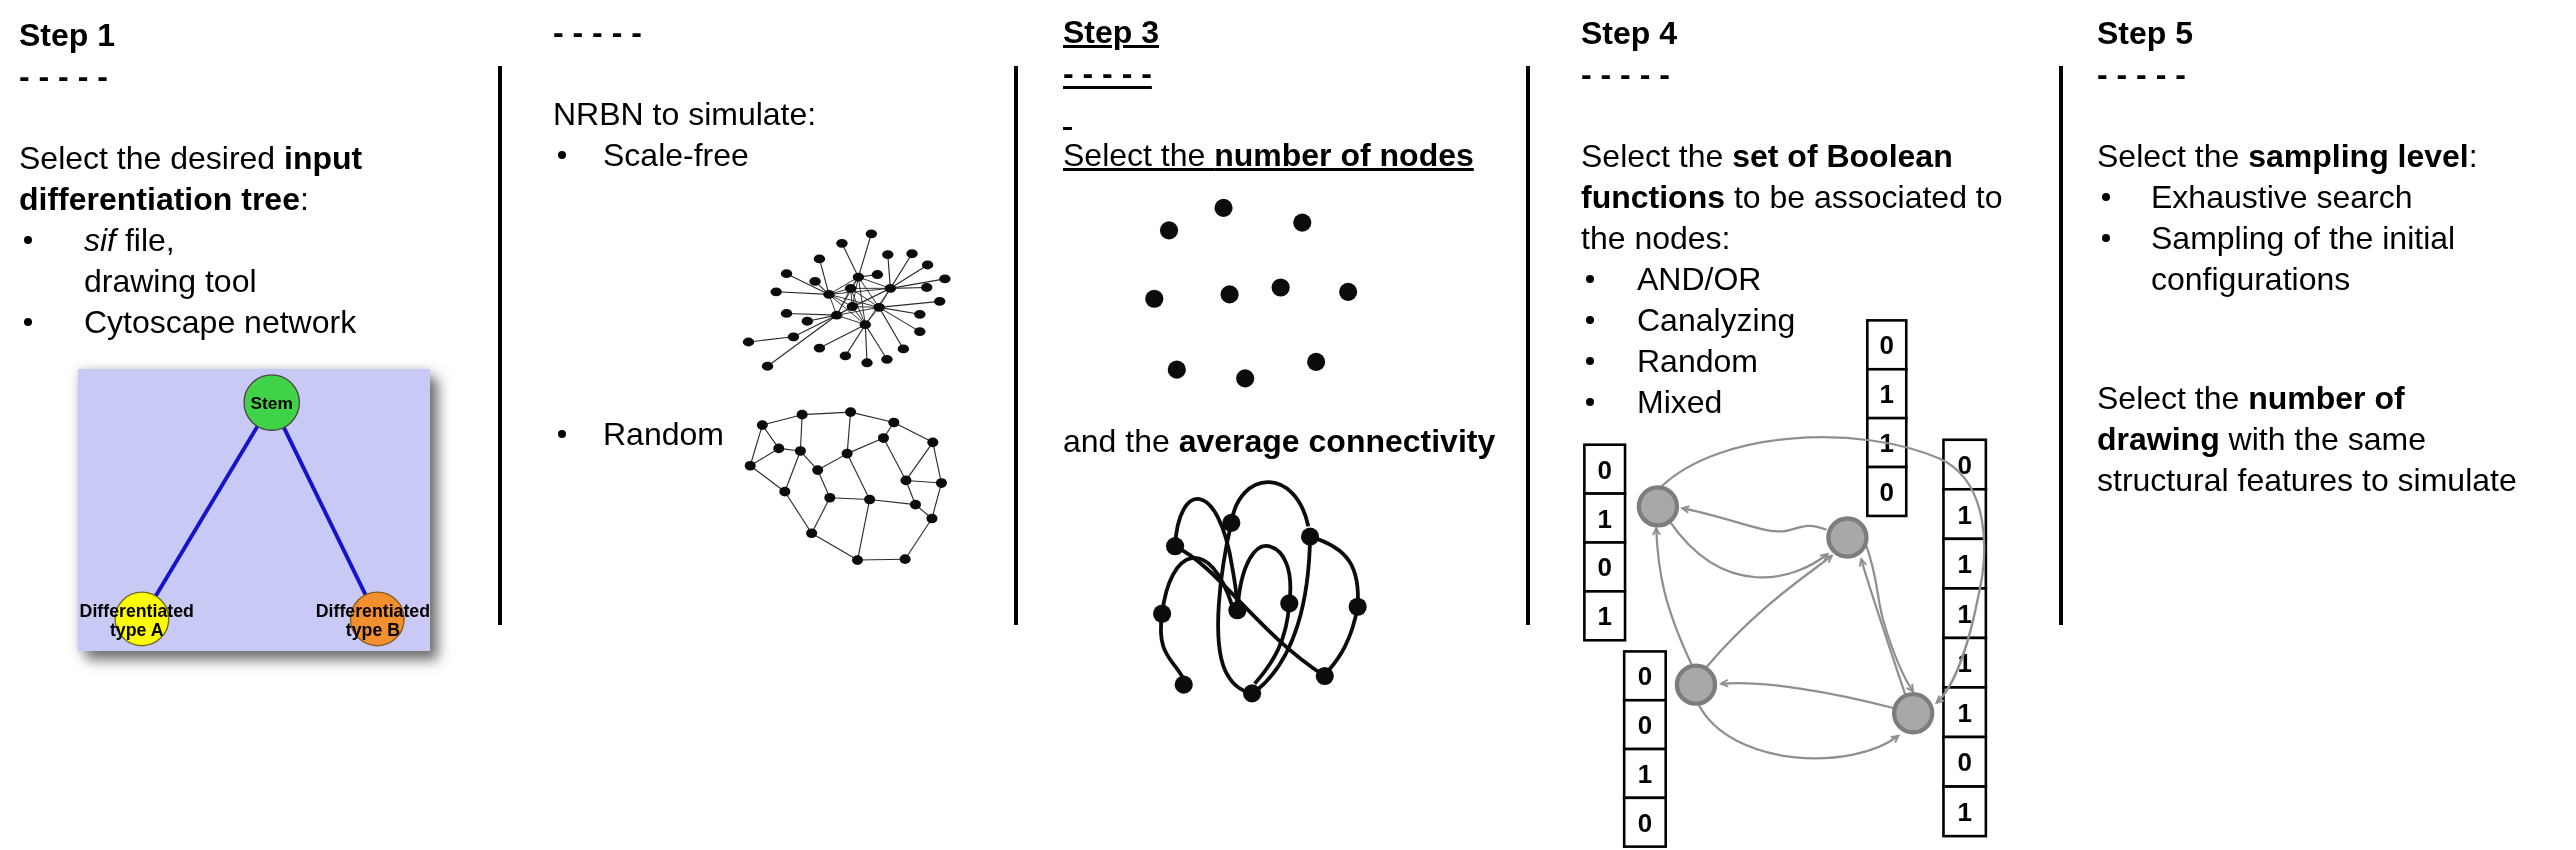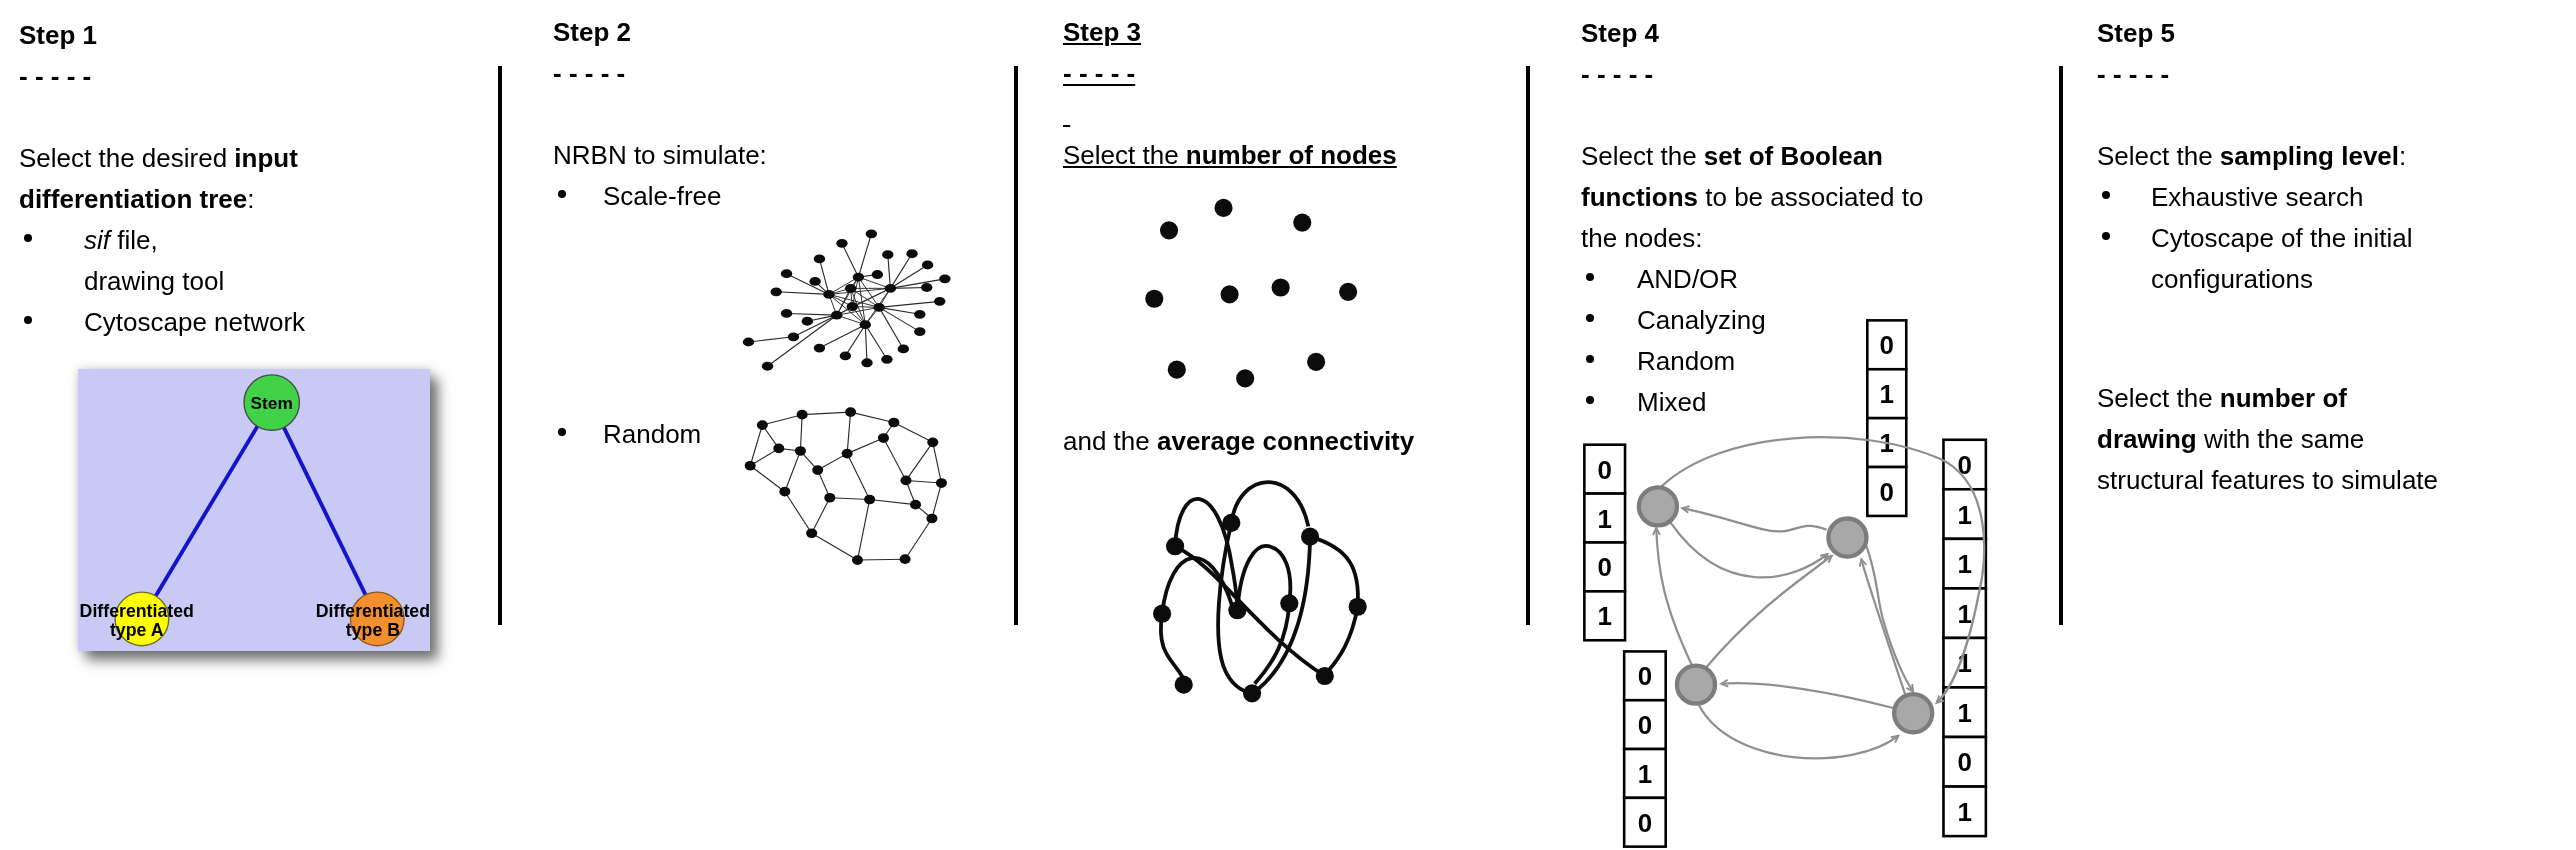--- a/index.html
+++ b/index.html
@@ -1,18 +1,18 @@
 <!DOCTYPE html>
 <html style="font-size:14px"><head>
 <meta charset="utf-8">
 <style>
 * { margin:0; padding:0; box-sizing:border-box; }
 html,body { width:2576px; height:851px; background:#ffffff; font-family:"Liberation Sans",sans-serif; }
 #page { position:relative; width:2576px; height:851px; overflow:hidden; }
-.t { position:absolute; font-size:26px; line-height:41px; color:#000; }
+.t { position:absolute; font-size:32px; line-height:41px; color:#000; }
 .t div { white-space:nowrap; }
 .vline { position:absolute; top:66px; height:559px; width:3.5px; background:#000; }
 .li { display:flex; }
 .li .b { flex:0 0 auto; padding-left:5.2px; }
 .dot { display:inline-block; width:8.2px; height:8.2px; border-radius:50%; background:#000; vertical-align:6.7px; }
 .fig { position:absolute; left:78px; top:369px; width:352px; height:282px; background:#c9c9f6;
   box-shadow:7.8px 8.7px 12px rgba(90,90,90,0.85), 0 0 8.7px rgba(150,150,150,0.45); }
 svg.ov { position:absolute; left:0; top:0; }
 </style>
 </head>
@@ -38,21 +38,20 @@
         <span class="b" style="width:65px;"></span>
         <span>drawing tool</span>
       </div>
 <div class="li">
         <span class="b" style="width:65px;"><span class="dot"></span></span>
         <span>Cytoscape network</span>
       </div>
 </div>
 
 <div class="t" style="left:553px; top:12px;">
-<div><b>Step 2</b></div>
 <div><b>- - - - -</b></div>
 <div>&nbsp;</div>
 <div>NRBN to simulate:</div>
 <div class="li">
         <span class="b" style="width:50px;"><span class="dot"></span></span>
         <span>Scale-free</span>
       </div>
 </div>
 <div class="t" style="left:553px; top:414px;">
 <div class="li">
@@ -100,21 +99,21 @@
 <div><b>Step 5</b></div>
 <div><b>- - - - -</b></div>
 <div>&nbsp;</div>
 <div>Select the <b>sampling level</b>:</div>
 <div class="li">
         <span class="b" style="width:54px;"><span class="dot"></span></span>
         <span>Exhaustive search</span>
       </div>
 <div class="li">
         <span class="b" style="width:54px;"><span class="dot"></span></span>
-        <span>Cytoscape of the initial</span>
+        <span>Sampling of the initial</span>
       </div>
 <div class="li">
         <span class="b" style="width:54px;"></span>
         <span>configurations</span>
       </div>
 </div>
 <div class="t" style="left:2097px; top:378px;">
 <div>Select the <b>number of</b></div>
 <div><b>drawing</b> with the same</div>
 <div>structural features to simulate</div>

